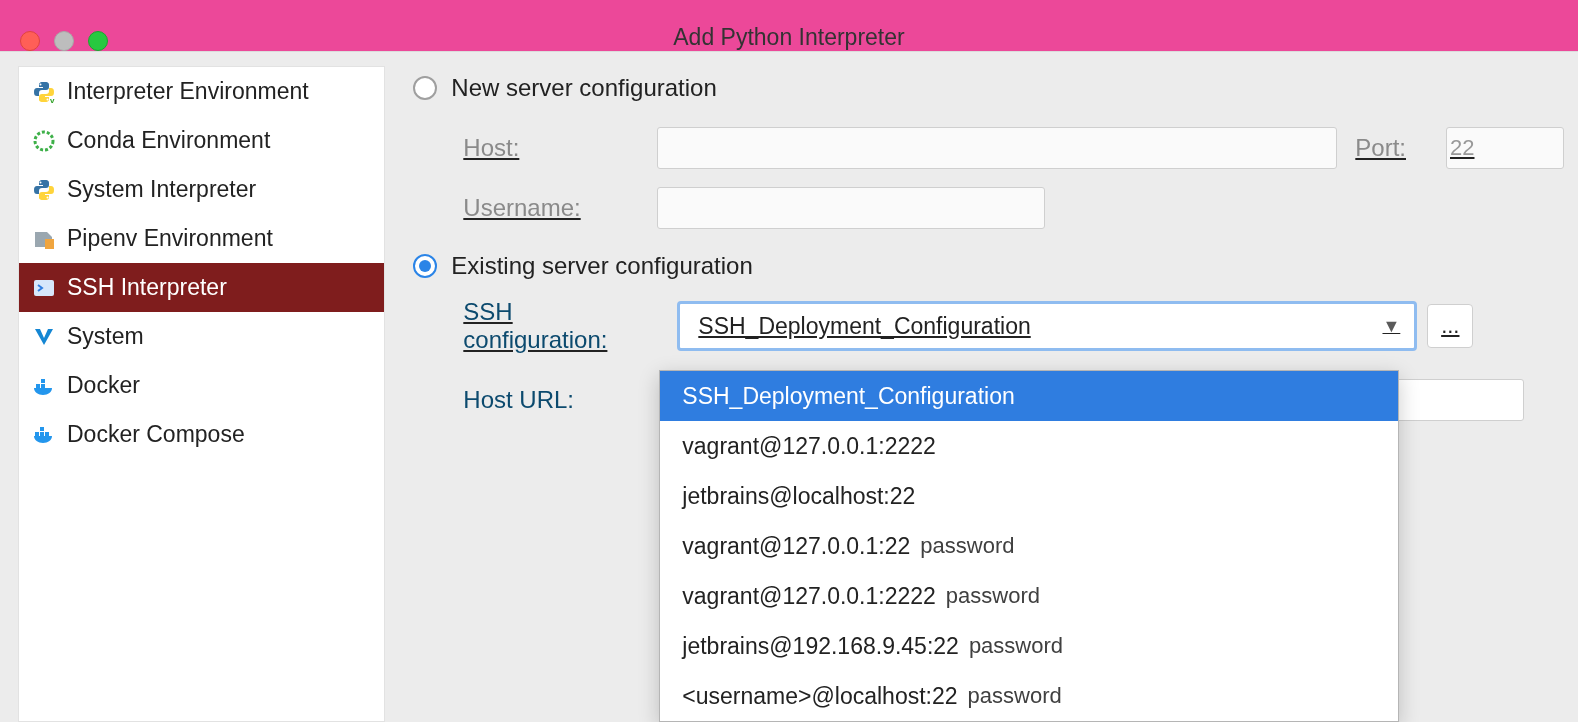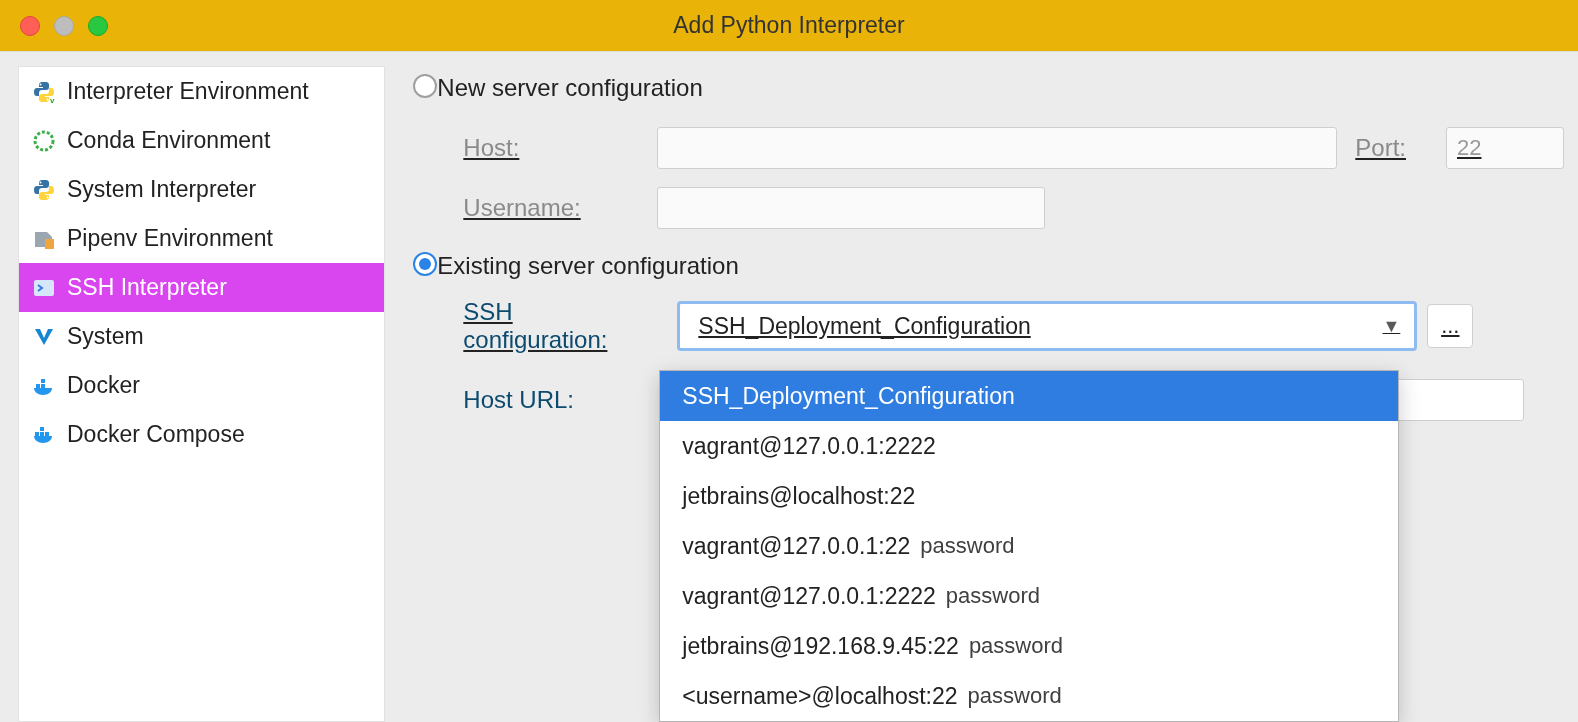--- a/index.html
+++ b/index.html
@@ -9,23 +9,23 @@
     width: 1578px;
     height: 722px;
     overflow: hidden;
     font-size: 22px;
     color: #222;
   }
 
   
   .titlebar {
     height: 52px;
-    background: #eab308;
-    display: flex;
-    align-items: center;
+    background: #ec4899;
+    display: flex;
+    align-items: flex-end;
     border-bottom: 1px solid #dcdcdc;
     position: relative;
   }
   .traffic-lights {
     display: flex;
     gap: 14px;
     margin-left: 20px;
   }
   .traffic-light {
     width: 20px; height: 20px; border-radius: 50%;
@@ -56,37 +56,39 @@
   }
   .sidebar-item {
     display: flex;
     align-items: center;
     height: 49px;
     padding: 0 12px;
     gap: 10px;
     cursor: pointer;
   }
   .sidebar-item.selected {
-    background: #d946ef;
+    background: #7f1d1d;
     color: #fff;
   }
   .side-icon {
     width: 26px; height: 26px;
     display: inline-flex; align-items: center; justify-content: center;
   }
   .sidebar-item .lbl { font-size: 23px; }
 
   
   .main {
     flex: 1;
     padding: 8px 14px 0 28px;
     position: relative;
   }
   .radio-row {
     display: flex;
+    align-items: center;
+    gap: 14px;
     margin-bottom: 16px;
   }
   .radio {
     width: 24px; height:24px; border-radius:50%;
     border: 2px solid #9f9f9f;
     display:inline-flex; align-items:center; justify-content:center;
     background:#fff;
     flex-shrink:0;
   }
   .radio.on { border-color:#2a84e7; }
@@ -94,21 +96,21 @@
     content:""; width:12px; height:12px; border-radius:50%; background:#2a84e7;
   }
   .radio-label { font-size: 24px; color:#222; }
 
   .form-block { padding-left: 50px; margin-bottom: 14px; text-decoration: underline; }
   .form-row { display:flex; align-items:center; height:60px; gap: 18px; }
   .form-label { font-size:24px; color:#8a8a8a; width: 176px; }
   .form-label.active { color:#0c4a6e; }
   .input {
     border:1px solid #cfcfcf; background:#fff; border-radius:3px;
-    height:42px; padding: 0 10px; font-size:22px;
+    height:42px; padding: 0 3px; font-size:22px;
   }
   .input[disabled] { background:#fafafa; color:#999; }
   .host-input { width: 680px; }
   .port-input { width: 118px; }
   .user-input { width: 388px; }
 
   .port-label { font-size:24px; color:#8a8a8a; margin-left: auto; margin-right: 22px; }
 
   .select-wrap {
     position: relative;

